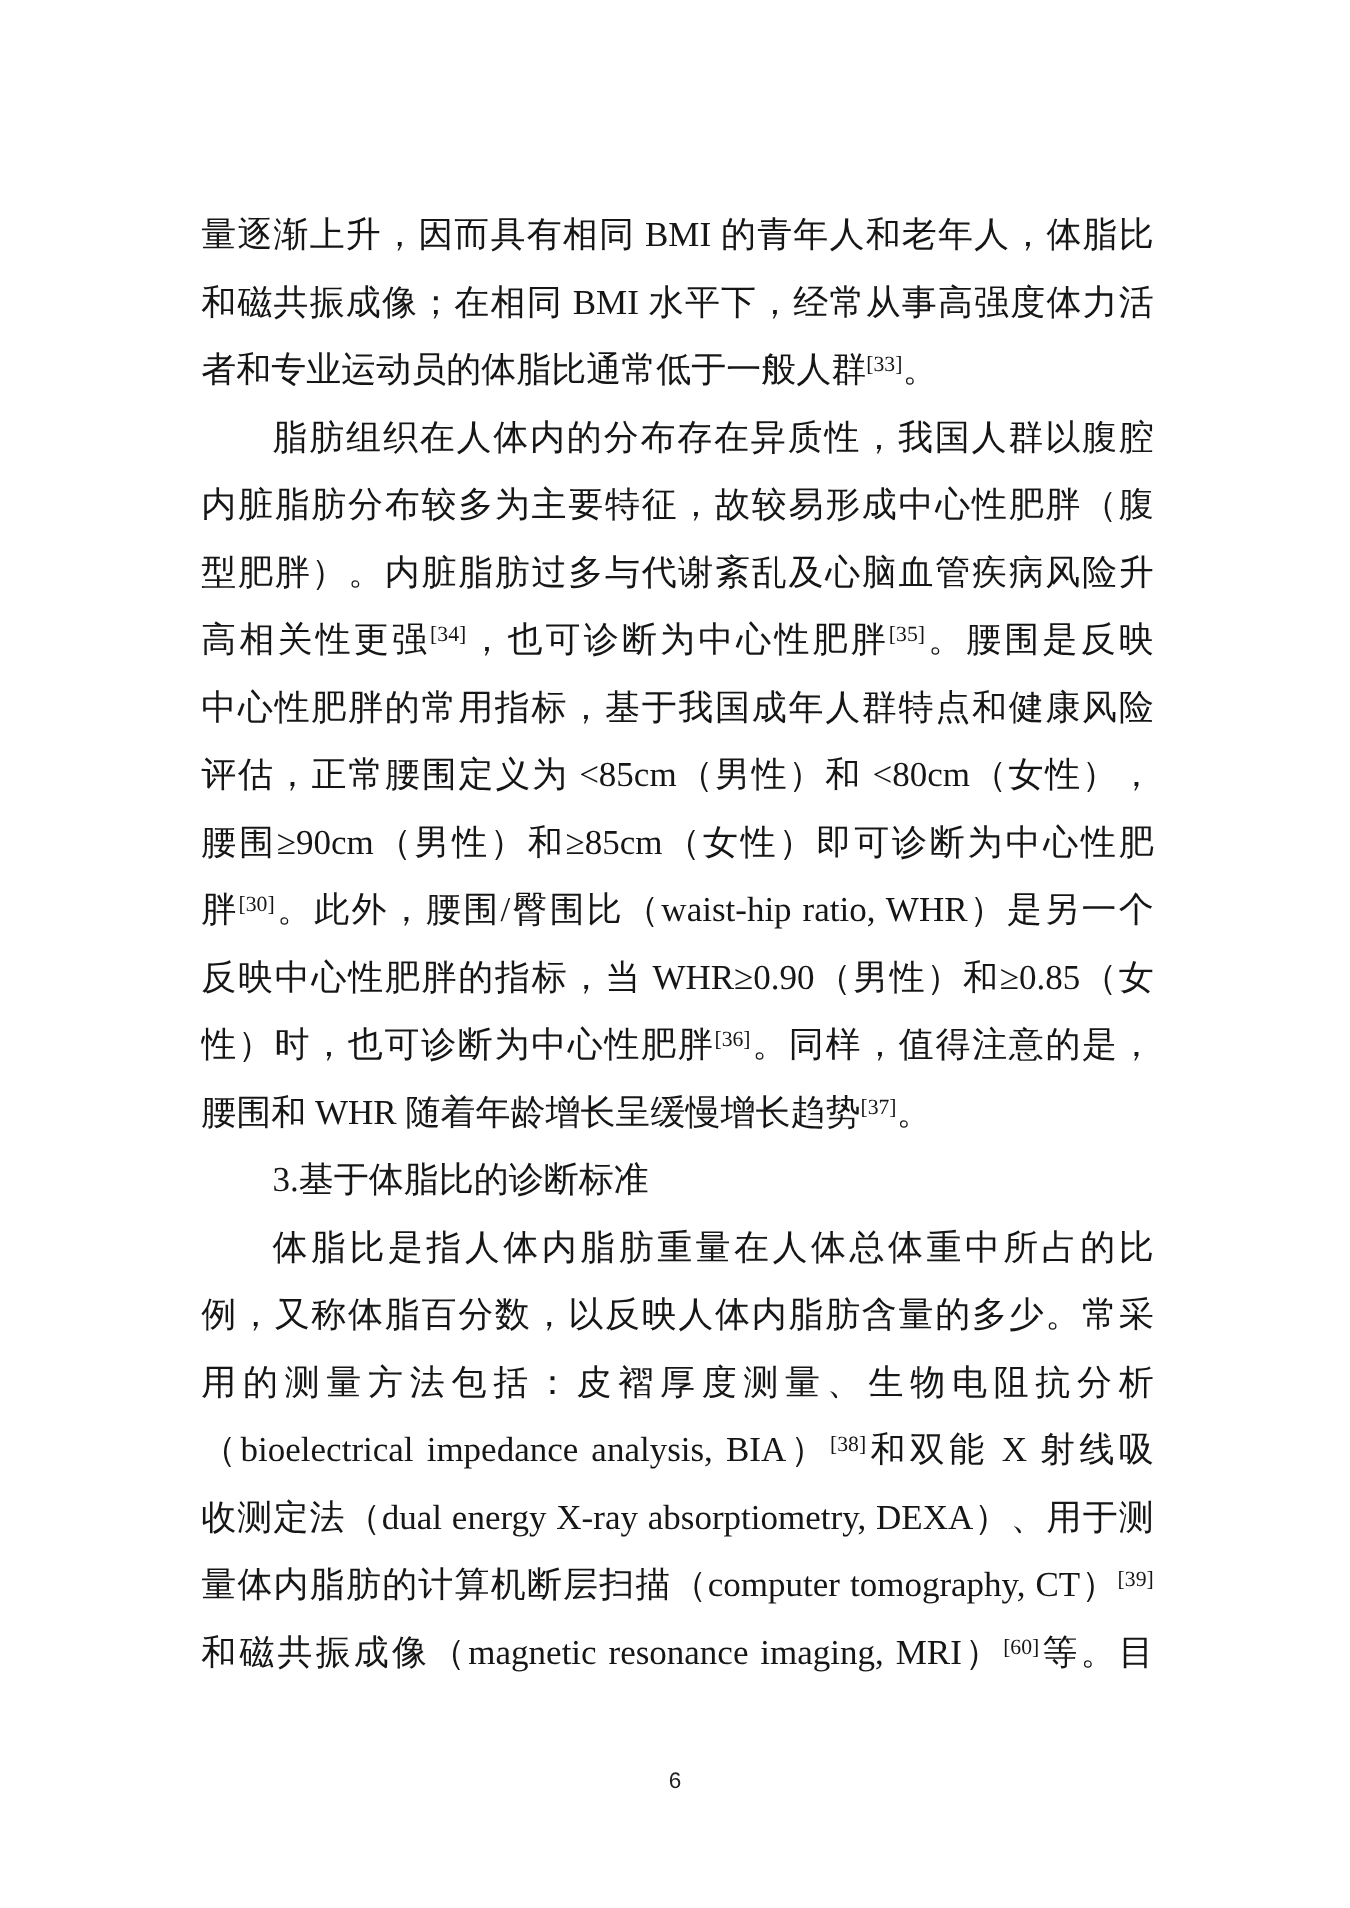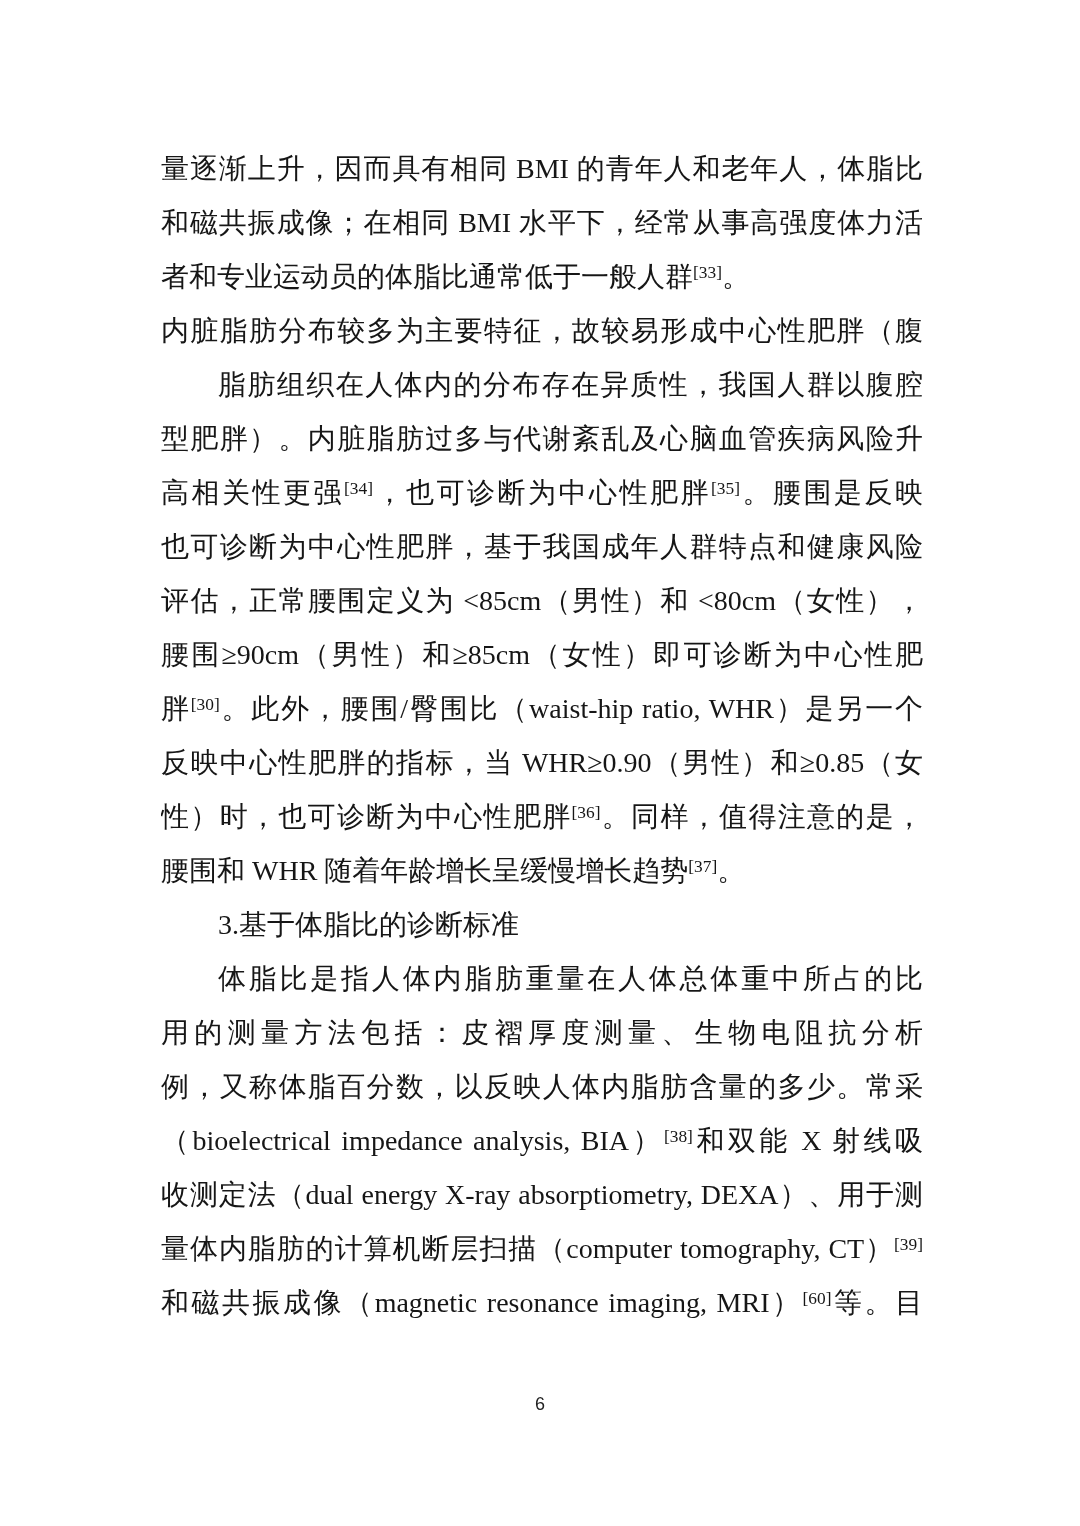--- a/index.html
+++ b/index.html
@@ -9,20 +9,21 @@
     height: 1526px;
     position: relative;
     overflow: hidden;
     font-family: "Liberation Serif", "DejaVu Serif", serif;
     color: #161616;
   }
   .page {
     position: absolute;
     inset: 0;
     background: #ffffff;
+    margin-top: 20px;
   }
   .doc {
     position: absolute;
     left: 161px;
     top: 142px;
     width: 762px;
   }
   .line {
     font-size: 28px;
     line-height: 54px;
@@ -58,34 +59,34 @@
   }
 </style>
 </head>
 <body>
 
 <div class="page">
   <div class="doc">
       <p class="line j"><span>量逐渐上升，因而具有相同 BMI 的青年人和老年人，体脂比</span></p>
       <p class="line j"><span>和磁共振成像；在相同 BMI 水平下，经常从事高强度体力活动</span></p>
       <p class="line"><span>者和专业运动员的体脂比通常低于一般人群</span><sup>[33]</sup><span>。</span></p>
+      <p class="line j ind"><span>脂肪组织在人体内的分布存在异质性，我国人群以腹腔</span></p>
       <p class="line j"><span>内脏脂肪分布较多为主要特征，故较易形成中心性肥胖（腹</span></p>
-      <p class="line j ind"><span>脂肪组织在人体内的分布存在异质性，我国人群以腹腔</span></p>
       <p class="line j"><span>型肥胖）。内脏脂肪过多与代谢紊乱及心脑血管疾病风险升</span></p>
       <p class="line j"><span>高相关性更强</span><sup>[34]</sup><span>，也可诊断为中心性肥胖</span><sup>[35]</sup><span>。腰围是反映</span></p>
-      <p class="line j"><span>也可诊断为中心性肥胖，基于我国成年人群特点和健康风险</span></p>
+      <p class="line j"><span>中心性肥胖的常用指标，基于我国成年人群特点和健康风险</span></p>
       <p class="line j"><span>评估，正常腰围定义为 &lt;85cm（男性）和 &lt;80cm（女性），</span></p>
       <p class="line j"><span>腰围≥90cm（男性）和≥85cm（女性）即可诊断为中心性肥</span></p>
       <p class="line j"><span>胖</span><sup>[30]</sup><span>。此外，腰围/臀围比（waist-hip ratio, WHR）是另一个</span></p>
       <p class="line j"><span>反映中心性肥胖的指标，当 WHR≥0.90（男性）和≥0.85（女</span></p>
       <p class="line j"><span>性）时，也可诊断为中心性肥胖</span><sup>[36]</sup><span>。同样，值得注意的是，</span></p>
       <p class="line"><span>腰围和 WHR 随着年龄增长呈缓慢增长趋势</span><sup>[37]</sup><span>。</span></p>
       <p class="line ind"><span>3.基于体脂比的诊断标准</span></p>
       <p class="line j ind"><span>体脂比是指人体内脂肪重量在人体总体重中所占的比</span></p>
+      <p class="line j"><span>例，又称体脂百分数，以反映人体内脂肪含量的多少。常采</span></p>
       <p class="line j"><span>用的测量方法包括：皮褶厚度测量、生物电阻抗分析</span></p>
-      <p class="line j"><span>例，又称体脂百分数，以反映人体内脂肪含量的多少。常采</span></p>
       <p class="line j"><span>（bioelectrical impedance analysis, BIA）</span><sup>[38]</sup><span>和双能 X 射线吸</span></p>
       <p class="line j"><span>收测定法（dual energy X-ray absorptiometry, DEXA）、用于测</span></p>
       <p class="line j"><span>量体内脂肪的计算机断层扫描（computer tomography, CT）</span><sup>[39]</sup></p>
       <p class="line j"><span>和磁共振成像（magnetic resonance imaging, MRI）</span><sup>[60]</sup><span>等。目</span></p>
     </div>
   <div class="page-number">6</div>
 </div>
 
 </body></html>

